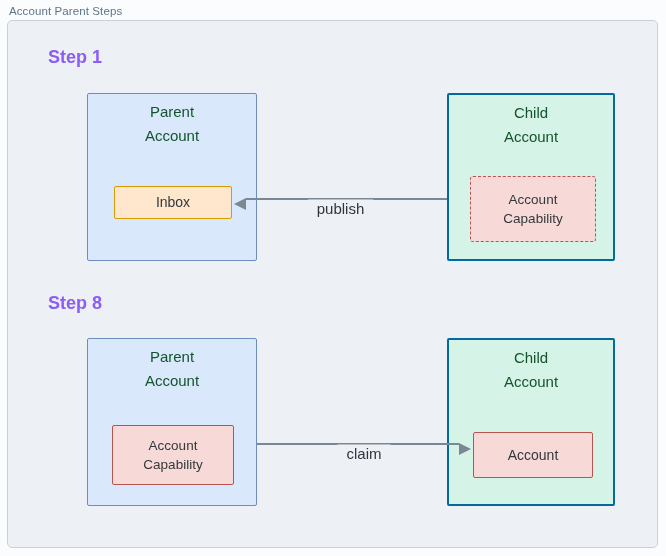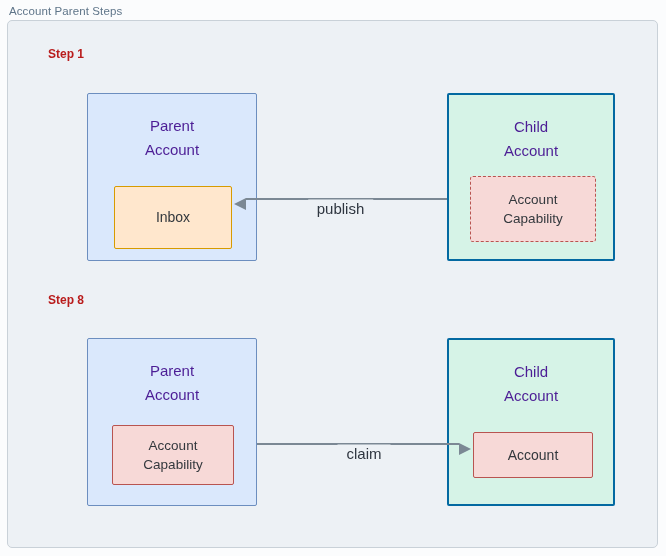--- a/index.html
+++ b/index.html
@@ -20,56 +20,56 @@
   .canvas {
     position: absolute; left: 7px; top: 20px;
     width: 651px; height: 528px;
     background: #edf1f5;
     border: 1px solid #c9d1d8;
     border-radius: 5px;
   }
 
   .step-label {
     position: absolute; left: 40px;
-    font-size: 12px; font-weight: 700; color: #b91c1c; text-align: right;
+    font-size: 18px; font-weight: 700; color: #8b5cf6; text-align: right;
   }
   .step-label.s1 { top: 26px; }
   .step-label.s2 { top: 272px; }
 
   .node {
     position: absolute;
     border-radius: 2px;
     width: 170px; height: 168px;
   }
   .node-title {
-    margin-top: 20px;
+    margin-top: 6px;
     text-align: center;
     font-size: 15px; line-height: 24px;
     white-space: pre-line;
-    color: #4c1d95;
+    color: #14532d;
   }
   .parent { background: #dae8fc; border: 1px solid #6c8ebf; }
   .child  { background: #d6f3e7; border: 2px solid #0369a1; width: 168px; }
 
   .p1 { left: 79px;  top: 72px; }
   .c1 { left: 439px; top: 72px; }
   .p2 { left: 79px;  top: 317px; }
   .c2 { left: 439px; top: 317px; }
 
   .inner-box {
     position: absolute;
     display: flex; align-items: center; justify-content: center;
     text-align: center;
     font-size: 13.5px; line-height: 19px;
     white-space: pre-line;
     color: #33383d;
     border-radius: 2px;
   }
   .inbox {
-    left: 26px; top: 92px; width: 118px; height: 63px;
+    left: 26px; top: 92px; width: 118px; height: 33px;
     background: #ffe7cd; border: 1px solid #d79b00;
     font-size: 14px;
   }
   .cap-dashed {
     left: 21px; top: 81px; width: 126px; height: 66px;
     background: #f7d9d7; border: 1.5px dashed #b85450;
     border-radius: 3px;
   }
   .cap-solid {
     left: 24px; top: 86px; width: 122px; height: 60px;

